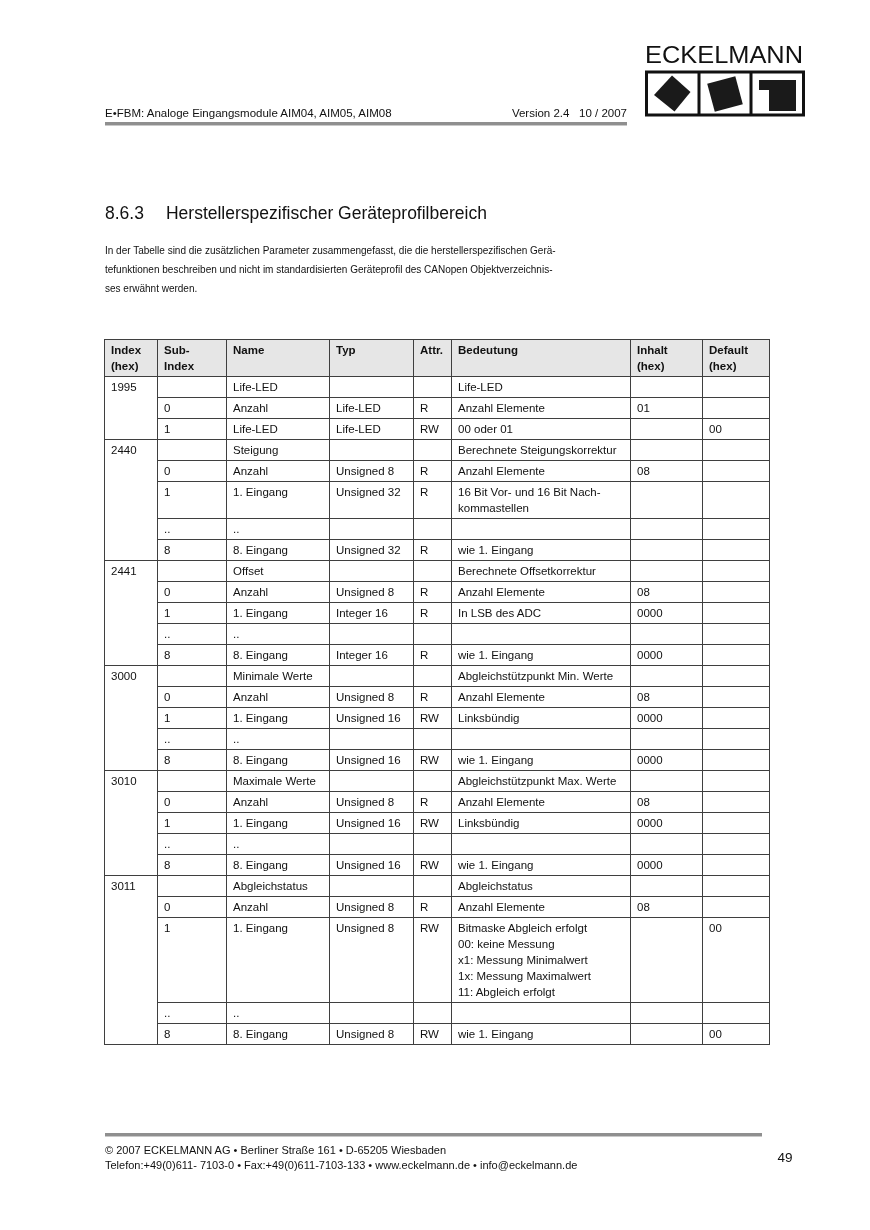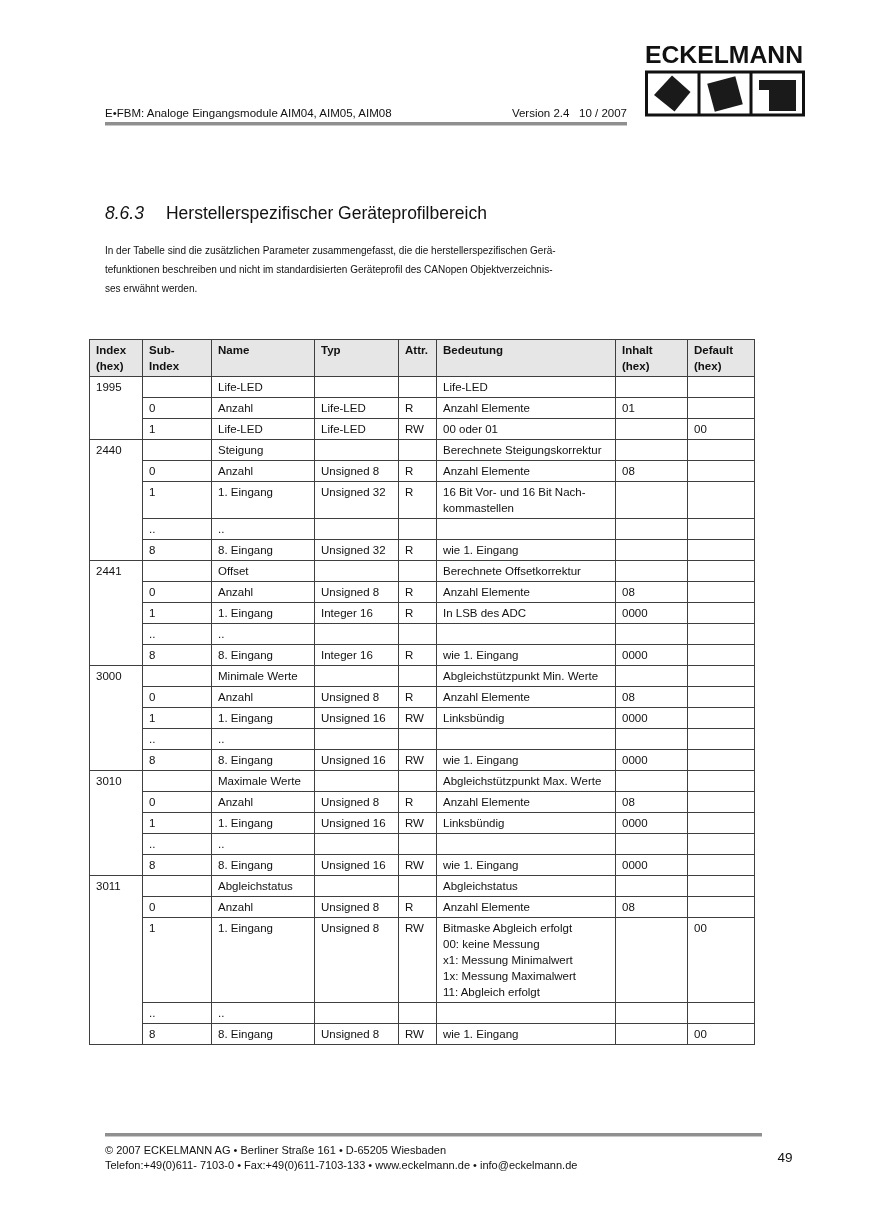--- a/index.html
+++ b/index.html
@@ -1,35 +1,35 @@
 <!DOCTYPE html>
 <html><head>
 <meta charset="utf-8">
 <style>
   html,body{margin:0;padding:0;background:#ffffff;}
   .page{
     position:relative;width:870px;height:1230px;background:#fff;overflow:hidden;
     font-family:"Liberation Sans", sans-serif;color:#111;
   }
   
-  .logo{position:absolute;left:645px;top:44px;width:160px;font-weight:bold;}
+  .logo{position:absolute;left:645px;top:44px;width:160px;}
   .logo svg{display:block;}
   
   .pagehead{position:absolute;left:105px;top:106px;width:522px;}
   .pagehead-row{display:flex;justify-content:space-between;
     font-size:11.5px;line-height:14px;white-space:pre;}
   .pagehead-rule{margin-top:2px;height:3px;background:#8f8f8f;border-bottom:1px solid #c9c9c9;}
   
   .heading{position:absolute;left:105px;top:203px;font-size:17.5px;font-weight:400;margin:0;}
-  .heading .num{margin-right:22px;font-style:italic;}
+  .heading .num{margin-right:22px;}
   .heading .title{text-underline-offset:3px;}
   .intro{position:absolute;left:105px;top:241px;width:672px;margin:0;
     font-size:10px;line-height:19px;white-space:pre-line;}
   
-  .tablewrap{position:absolute;left:89px;top:339px;width:665px;}
+  .tablewrap{position:absolute;left:104px;top:339px;width:665px;}
   table{border-collapse:collapse;width:665px;table-layout:fixed;
     font-size:11.5px;line-height:16px;}
   th,td{border:1px solid #3f3f3f;padding:2px 5px 2px 6px;vertical-align:top;
     text-align:left;white-space:pre-line;overflow:hidden;}
   th{background:#e6e6e6;font-weight:bold;}
   
   .footrule{position:absolute;left:105px;top:1133px;width:657px;height:3px;
     background:#8f8f8f;border-bottom:1px solid #c9c9c9;}
   .footer{position:absolute;left:105px;top:1143px;width:600px;
     font-size:11px;line-height:15px;}

